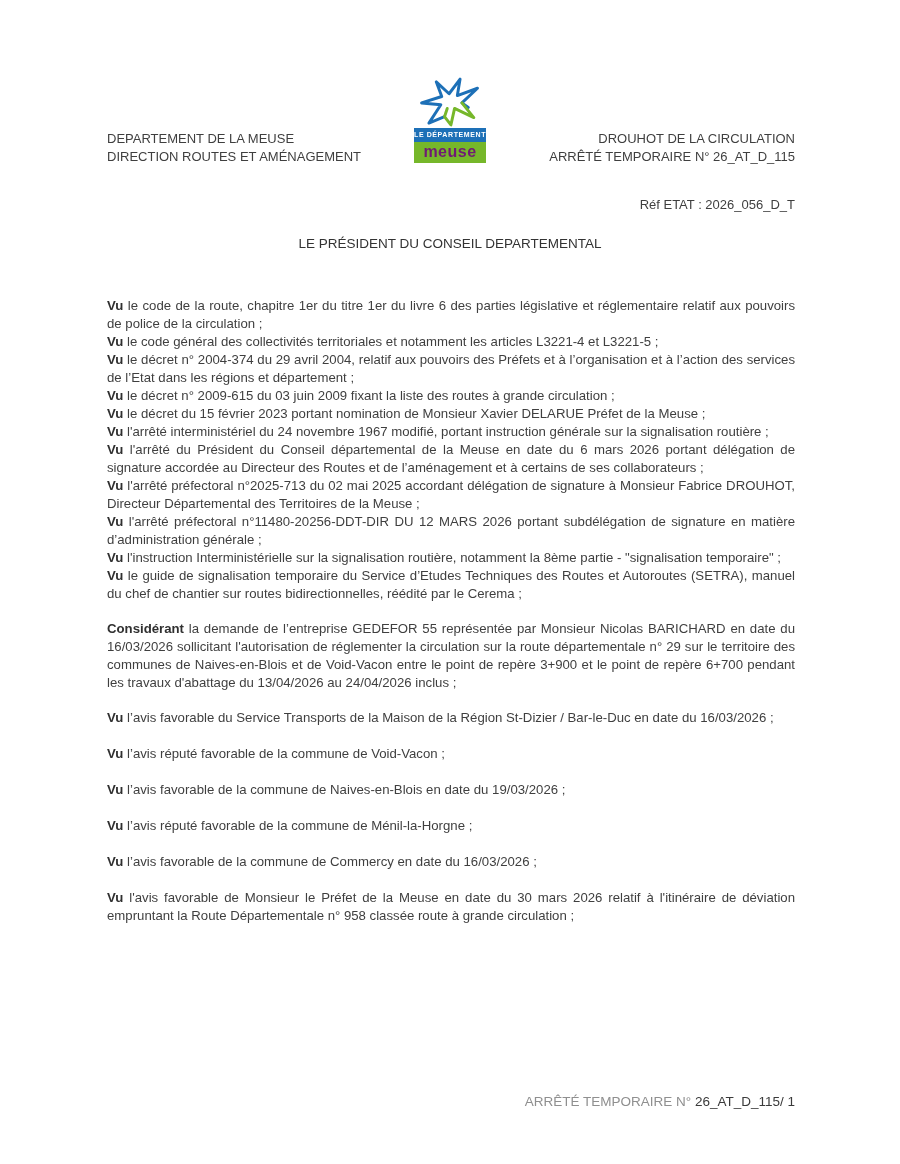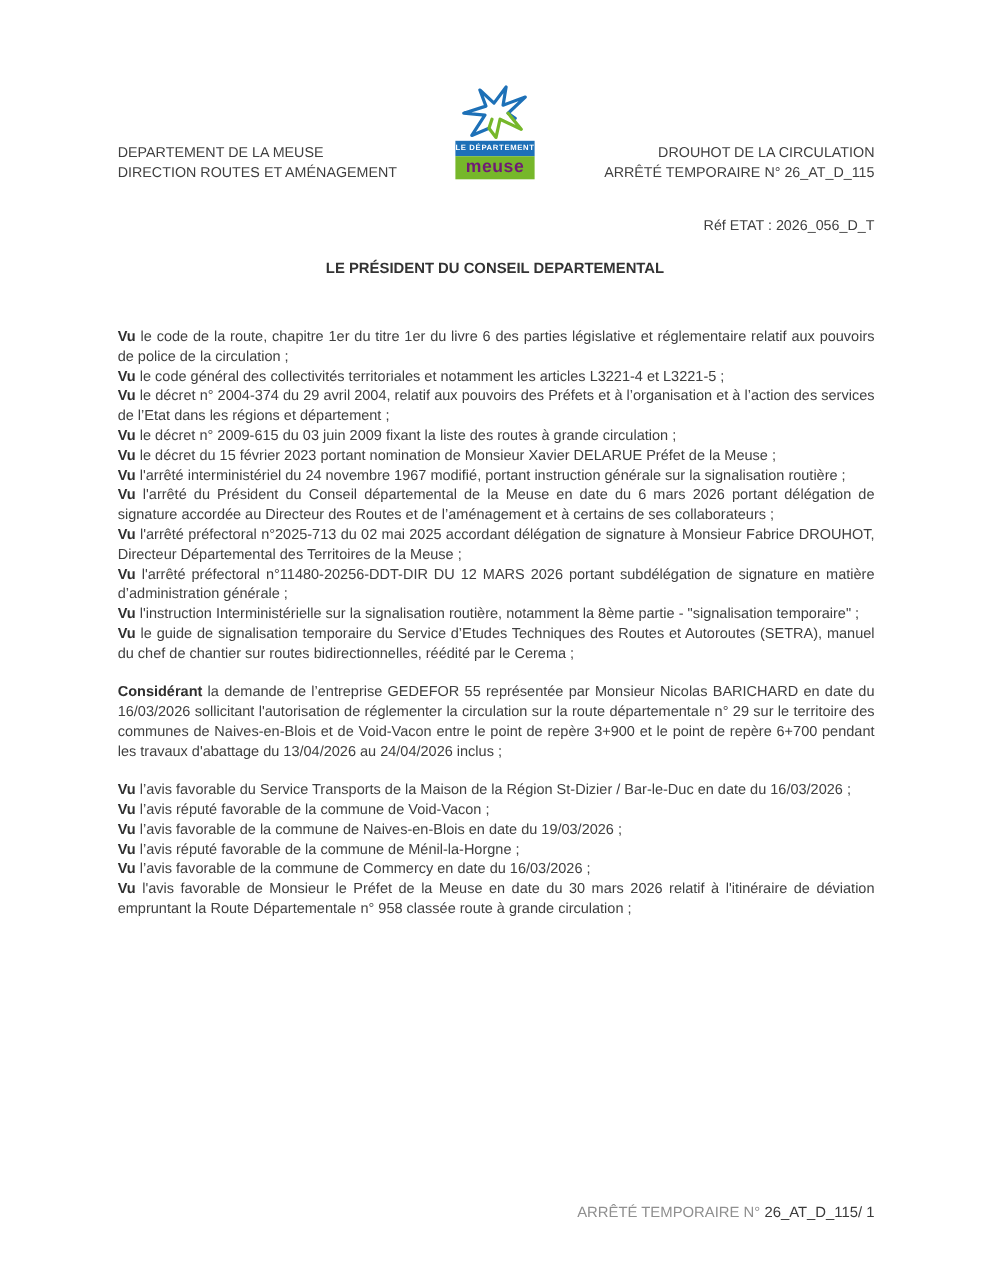--- a/index.html
+++ b/index.html
@@ -64,36 +64,36 @@
     font-size: 13px;
     text-align: right;
   }
   .doc-title {
     position: absolute;
     top: 236px;
     left: 0;
     right: 0;
     text-align: center;
     font-size: 13.5px;
-    font-weight: bold;
+    font-weight: normal;
     color: #333333;
   }
   .doc-body {
     position: absolute;
     top: 297px;
     left: 107px;
     width: 688px;
     font-size: 13.2px;
     line-height: 18px;
     text-align: justify;
     color: #3f3f3f;
   }
   .para b { color: #303030; }
   .para.gap-considerant { margin-top: 17px; }
-  .para.gap-avis { }
+  .para.gap-avis { margin-top: 18px; }
   .para.gap-avis-first { margin-top: 17px; }
   .footer {
     position: absolute;
     top: 1094px;
     right: 105px;
     font-size: 13.5px;
     text-align: left;
   }
   .footer .footer-label { color: #8f8f8f; }
   .footer .footer-number { color: #3a3a3a; }

